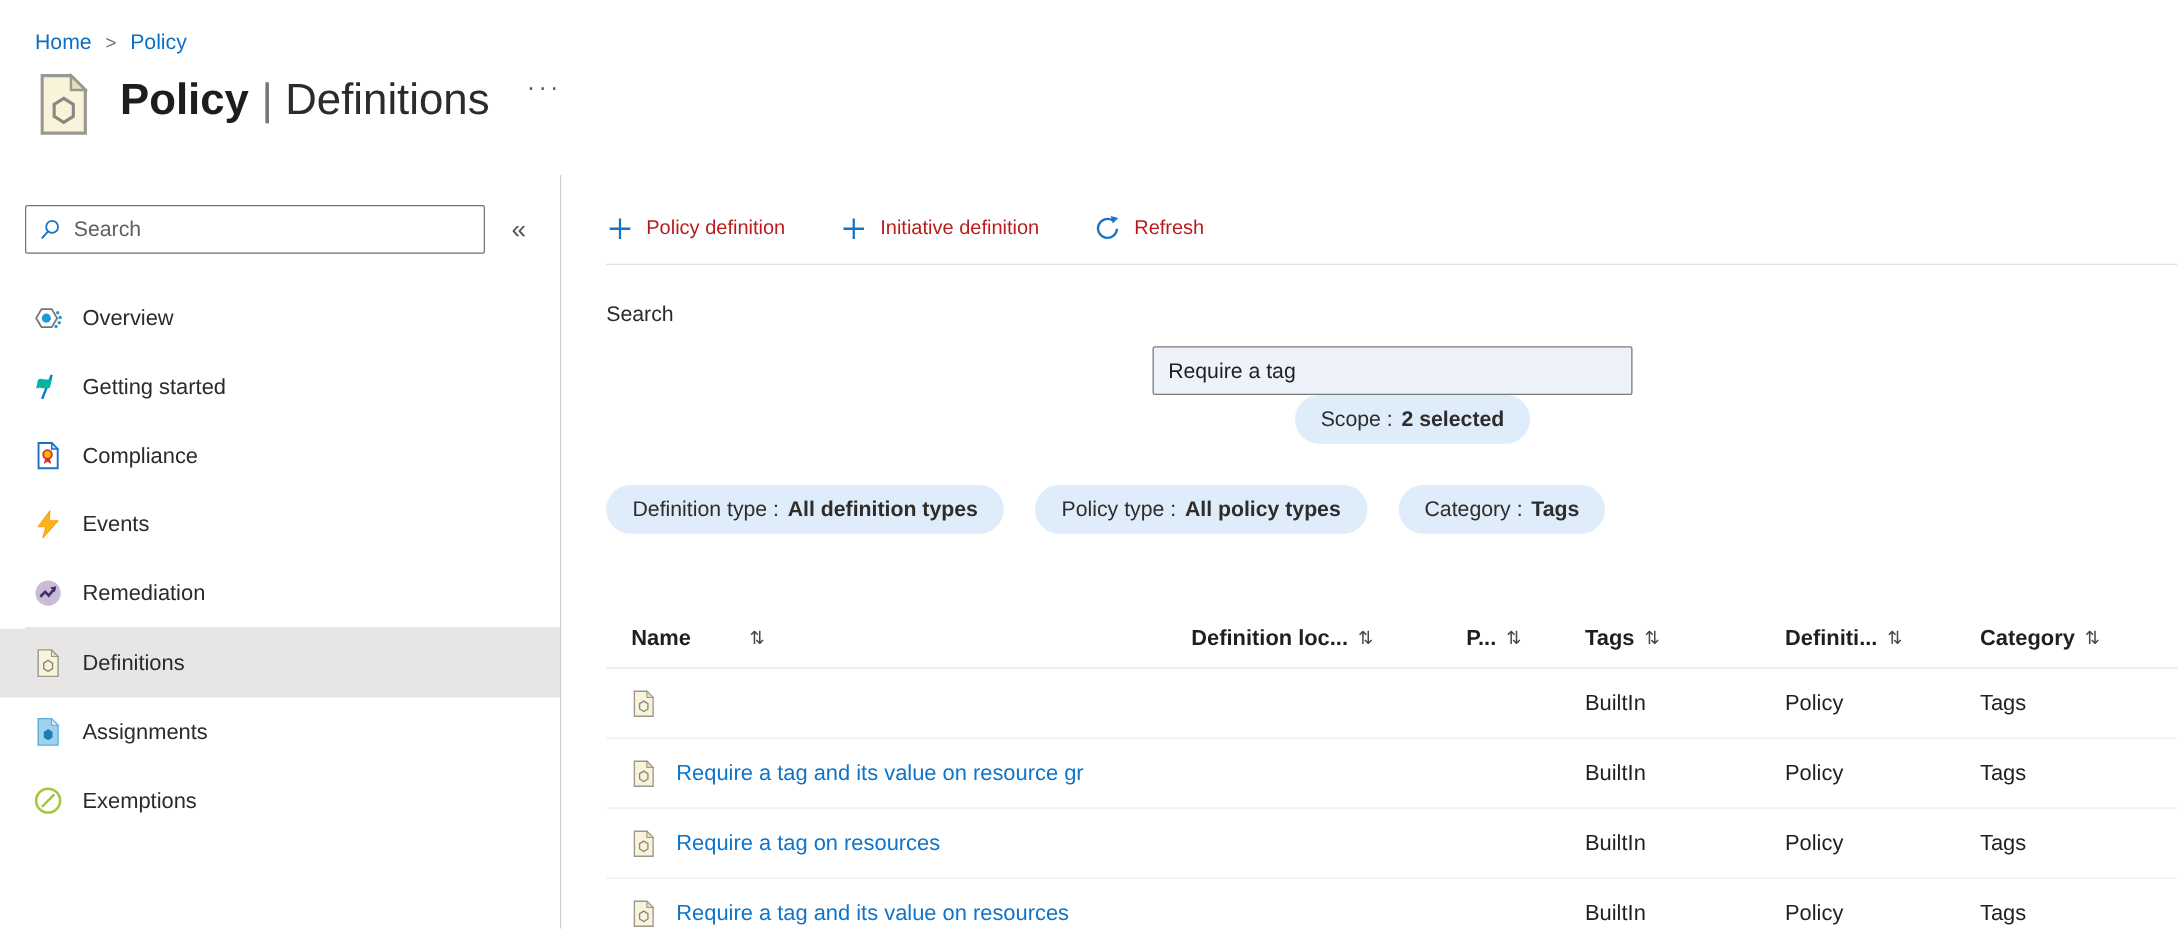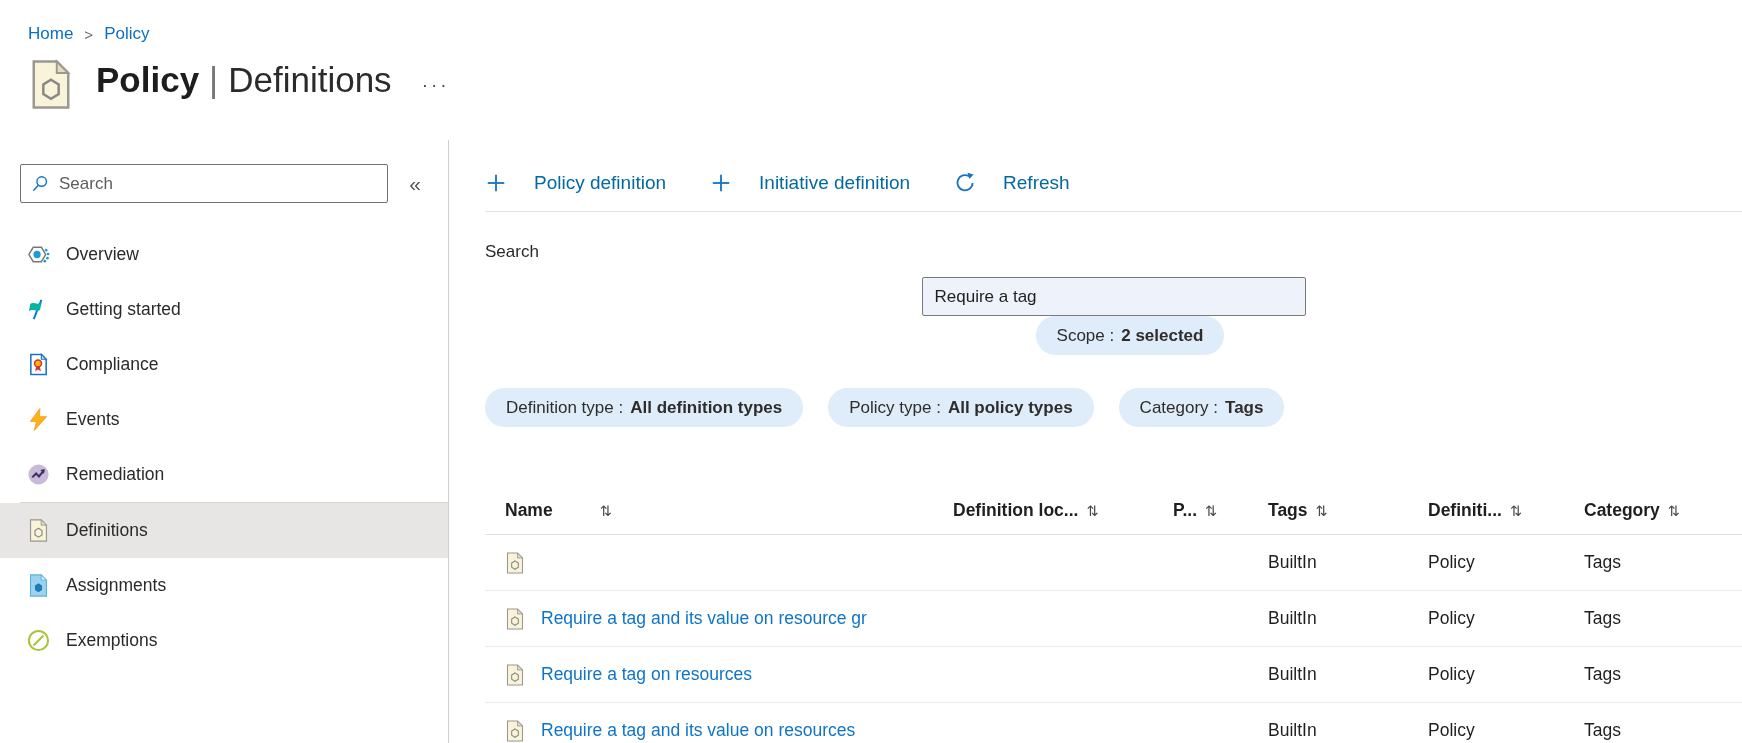--- a/index.html
+++ b/index.html
@@ -8,21 +8,21 @@
     font-family:"Liberation Sans", sans-serif;
     background:#ffffff; color:#252423;
     position:relative; overflow:hidden;
   }
 
   
   .breadcrumb { position:absolute; top:24px; left:28px; font-size:17px; display:flex; align-items:center; gap:11px; }
   .breadcrumb .crumb { color:#0b6fc4; cursor:pointer; }
   .crumb-sep { color:#6b6b6b; font-size:15px; }
 
-  .title-row { position:absolute; top:50px; left:28px; display:flex; align-items:center; }
+  .title-row { position:absolute; top:50px; left:28px; display:flex; align-items:flex-start; }
   .app-icon { width:46px; height:51px; margin-top:8px; }
   .page-title { font-size:35px; color:#1d1d1d; margin-left:22px; line-height:60px; }
   .t-bold { font-weight:700; }
   .t-sep { color:#767676; font-weight:400; margin:0 10px; }
   .t-light { font-weight:400; color:#2b2b2b; }
   .more-dots { margin-left:30px; margin-top:10px; font-size:19px; color:#4a4a4a; letter-spacing:3px; cursor:pointer; }
 
   
   .layout { position:absolute; top:140px; left:0; right:0; bottom:0; display:flex; }
 
@@ -39,21 +39,21 @@
   .nav { margin-top:24px; }
   .nav-item { height:55px; display:flex; align-items:center; padding-left:27px; gap:16px; font-size:17.5px; color:#2b2a29; cursor:pointer; }
   .nav-item .nicon { width:23px; height:23px; flex:0 0 23px; }
   .nav-item.selected { background:#e7e6e5; }
   .nav-section { font-weight:700; font-size:18px; color:#201f1e; padding:24px 0 13px 20px; }
   .nav-divider { border-top:1px solid #d8d6d4; margin-left:20px; }
 
   
   .main { flex:1; padding-left:36px; }
   .toolbar { display:flex; align-items:center; gap:44px; margin-top:25px; height:36px; }
-  .tbtn { display:flex; align-items:center; gap:27px; font-size:19px; color:#0369a1; cursor:pointer; white-space:nowrap; }
+  .tbtn { display:flex; align-items:center; gap:10px; font-size:16px; color:#b91c1c; cursor:pointer; white-space:nowrap; }
   .tbtn svg { width:22px; height:22px; }
   .main-divider { border-bottom:1px solid #e3e1df; margin-top:10px; }
 
   .search-label { margin-top:30px; font-size:17px; color:#2b2a29; }
   .filter-top { margin-top:15px; display:flex; align-items:center;flex-direction:column; }
   .query-input { width:384px; height:39px; background:#edf2fb; border:1px solid #7b7975; border-radius:2px;
                  font-size:17px; font-family:inherit; color:#201f1e; padding:0 12px; outline:none; }
   .pill { height:39px; border-radius:20px; background:#dfecf9; display:inline-flex; align-items:center;
           padding:0 21px; font-size:17px; color:#2e2d2c; cursor:pointer; white-space:nowrap; }
   .pill b { margin-left:7px; font-weight:700; }

